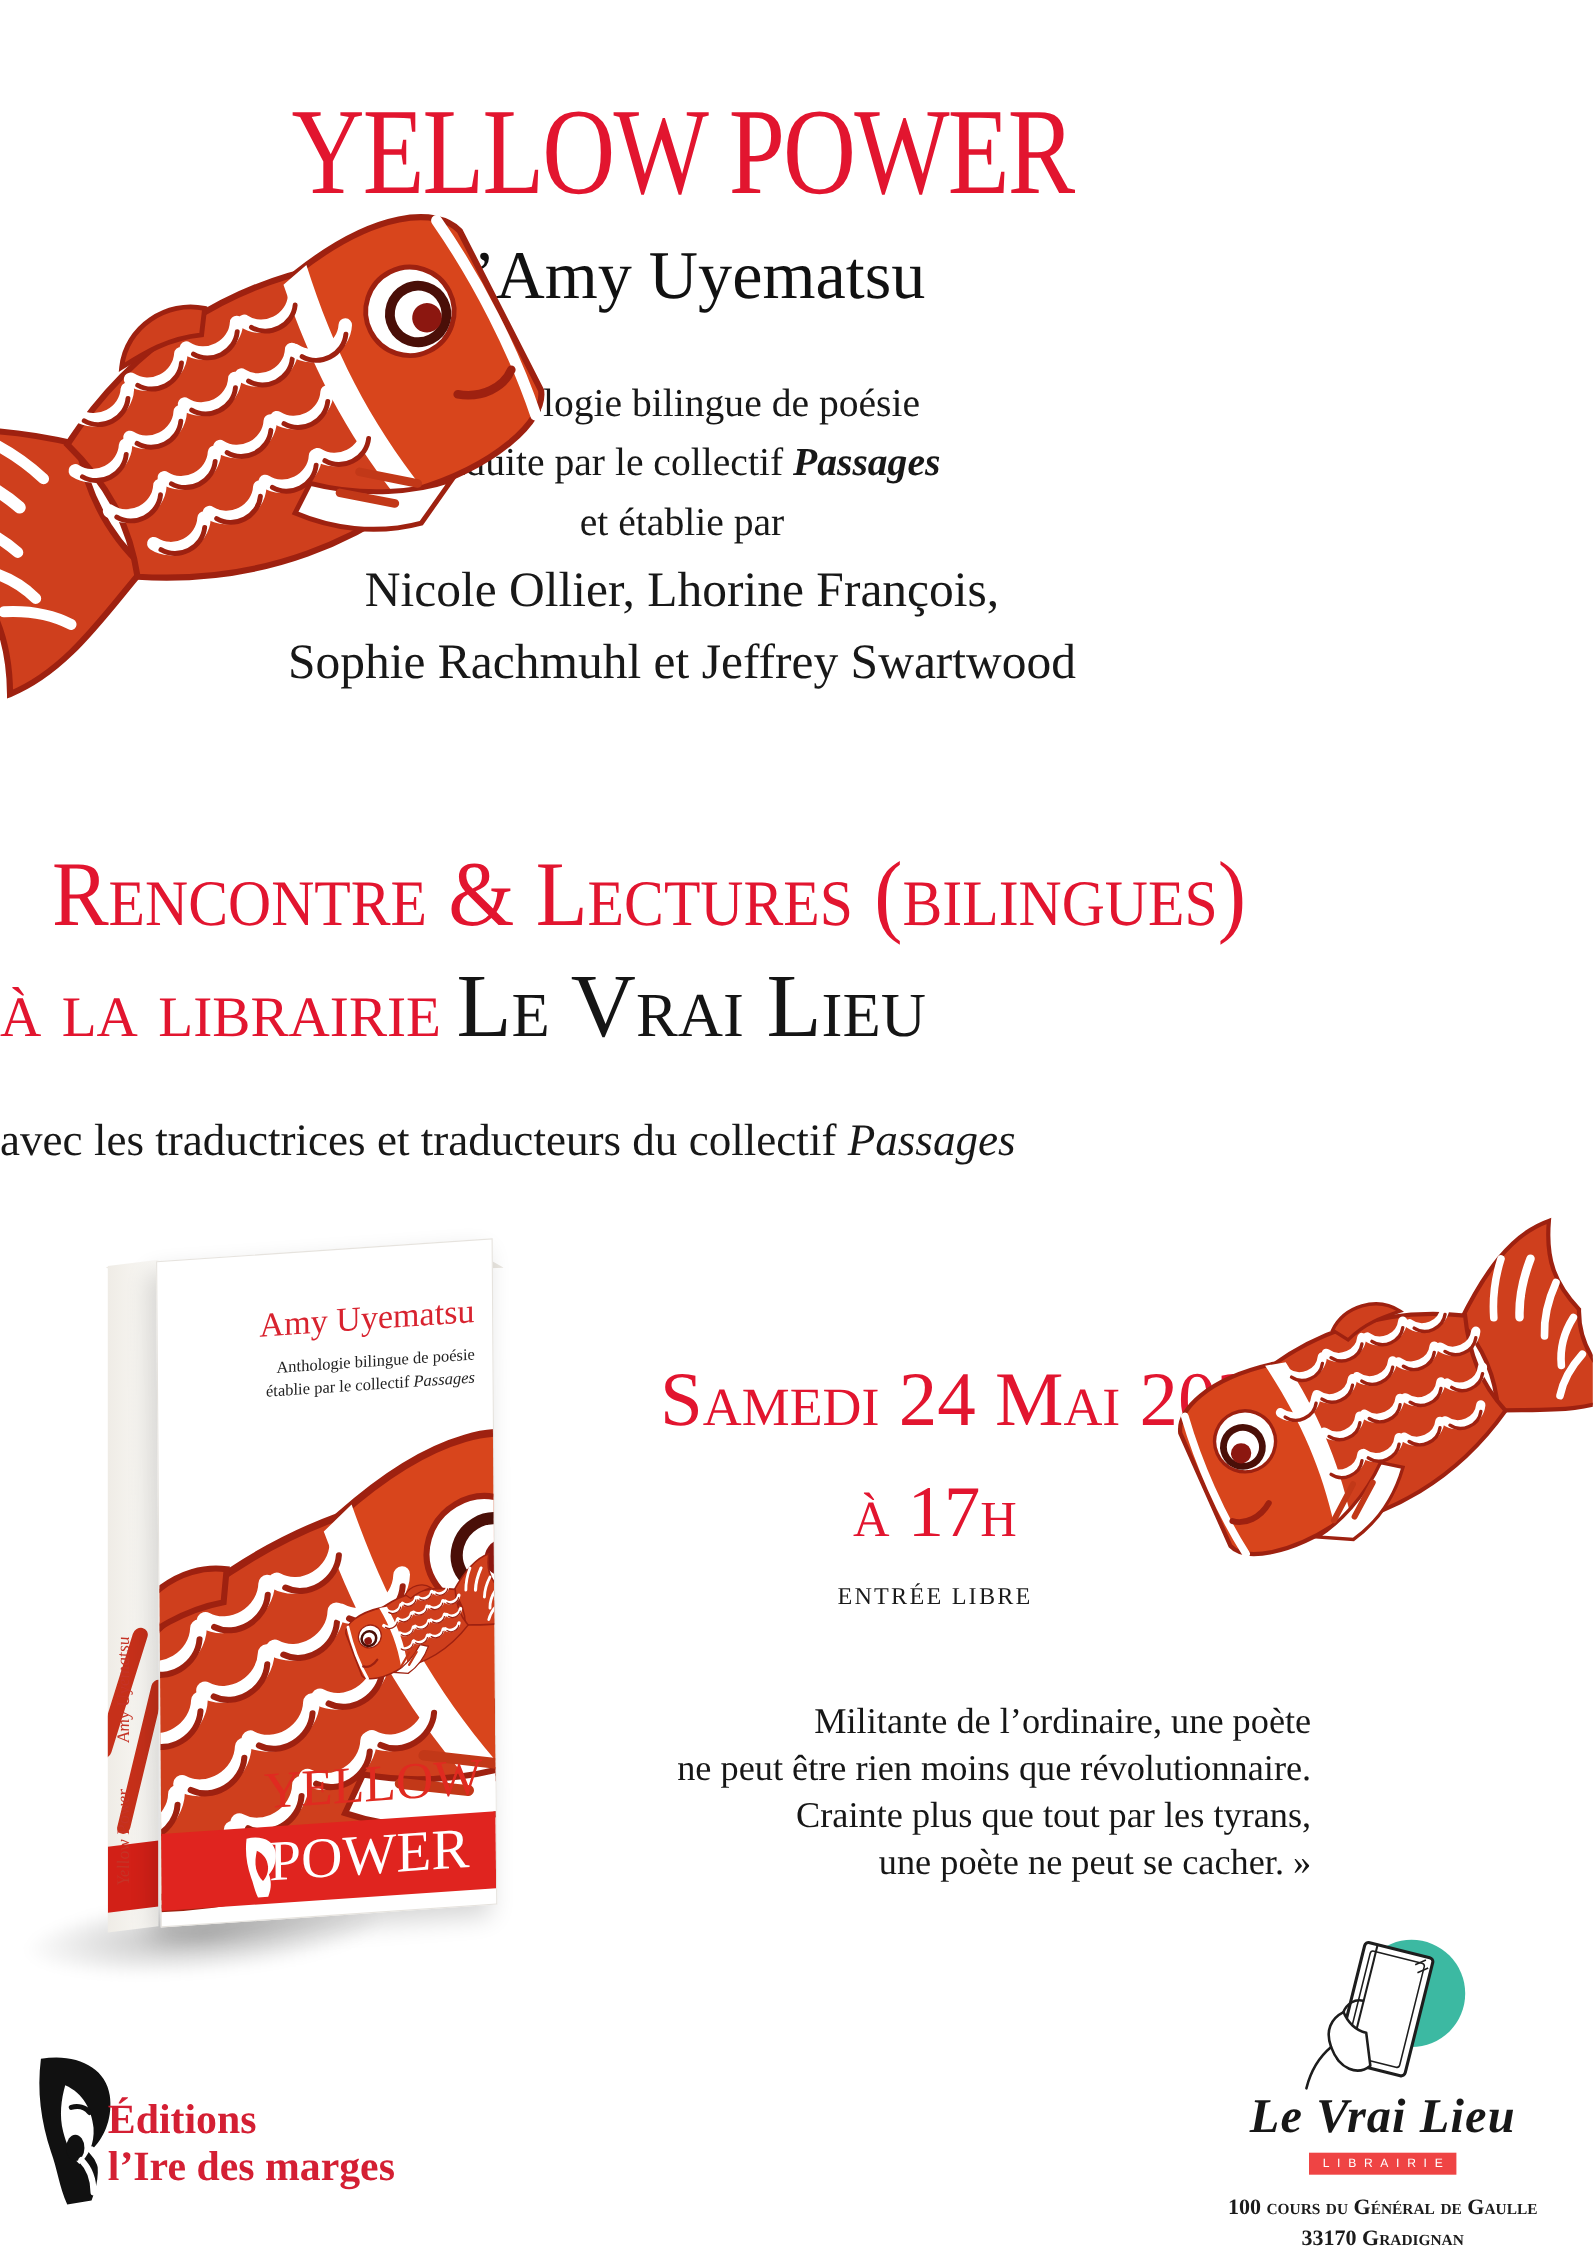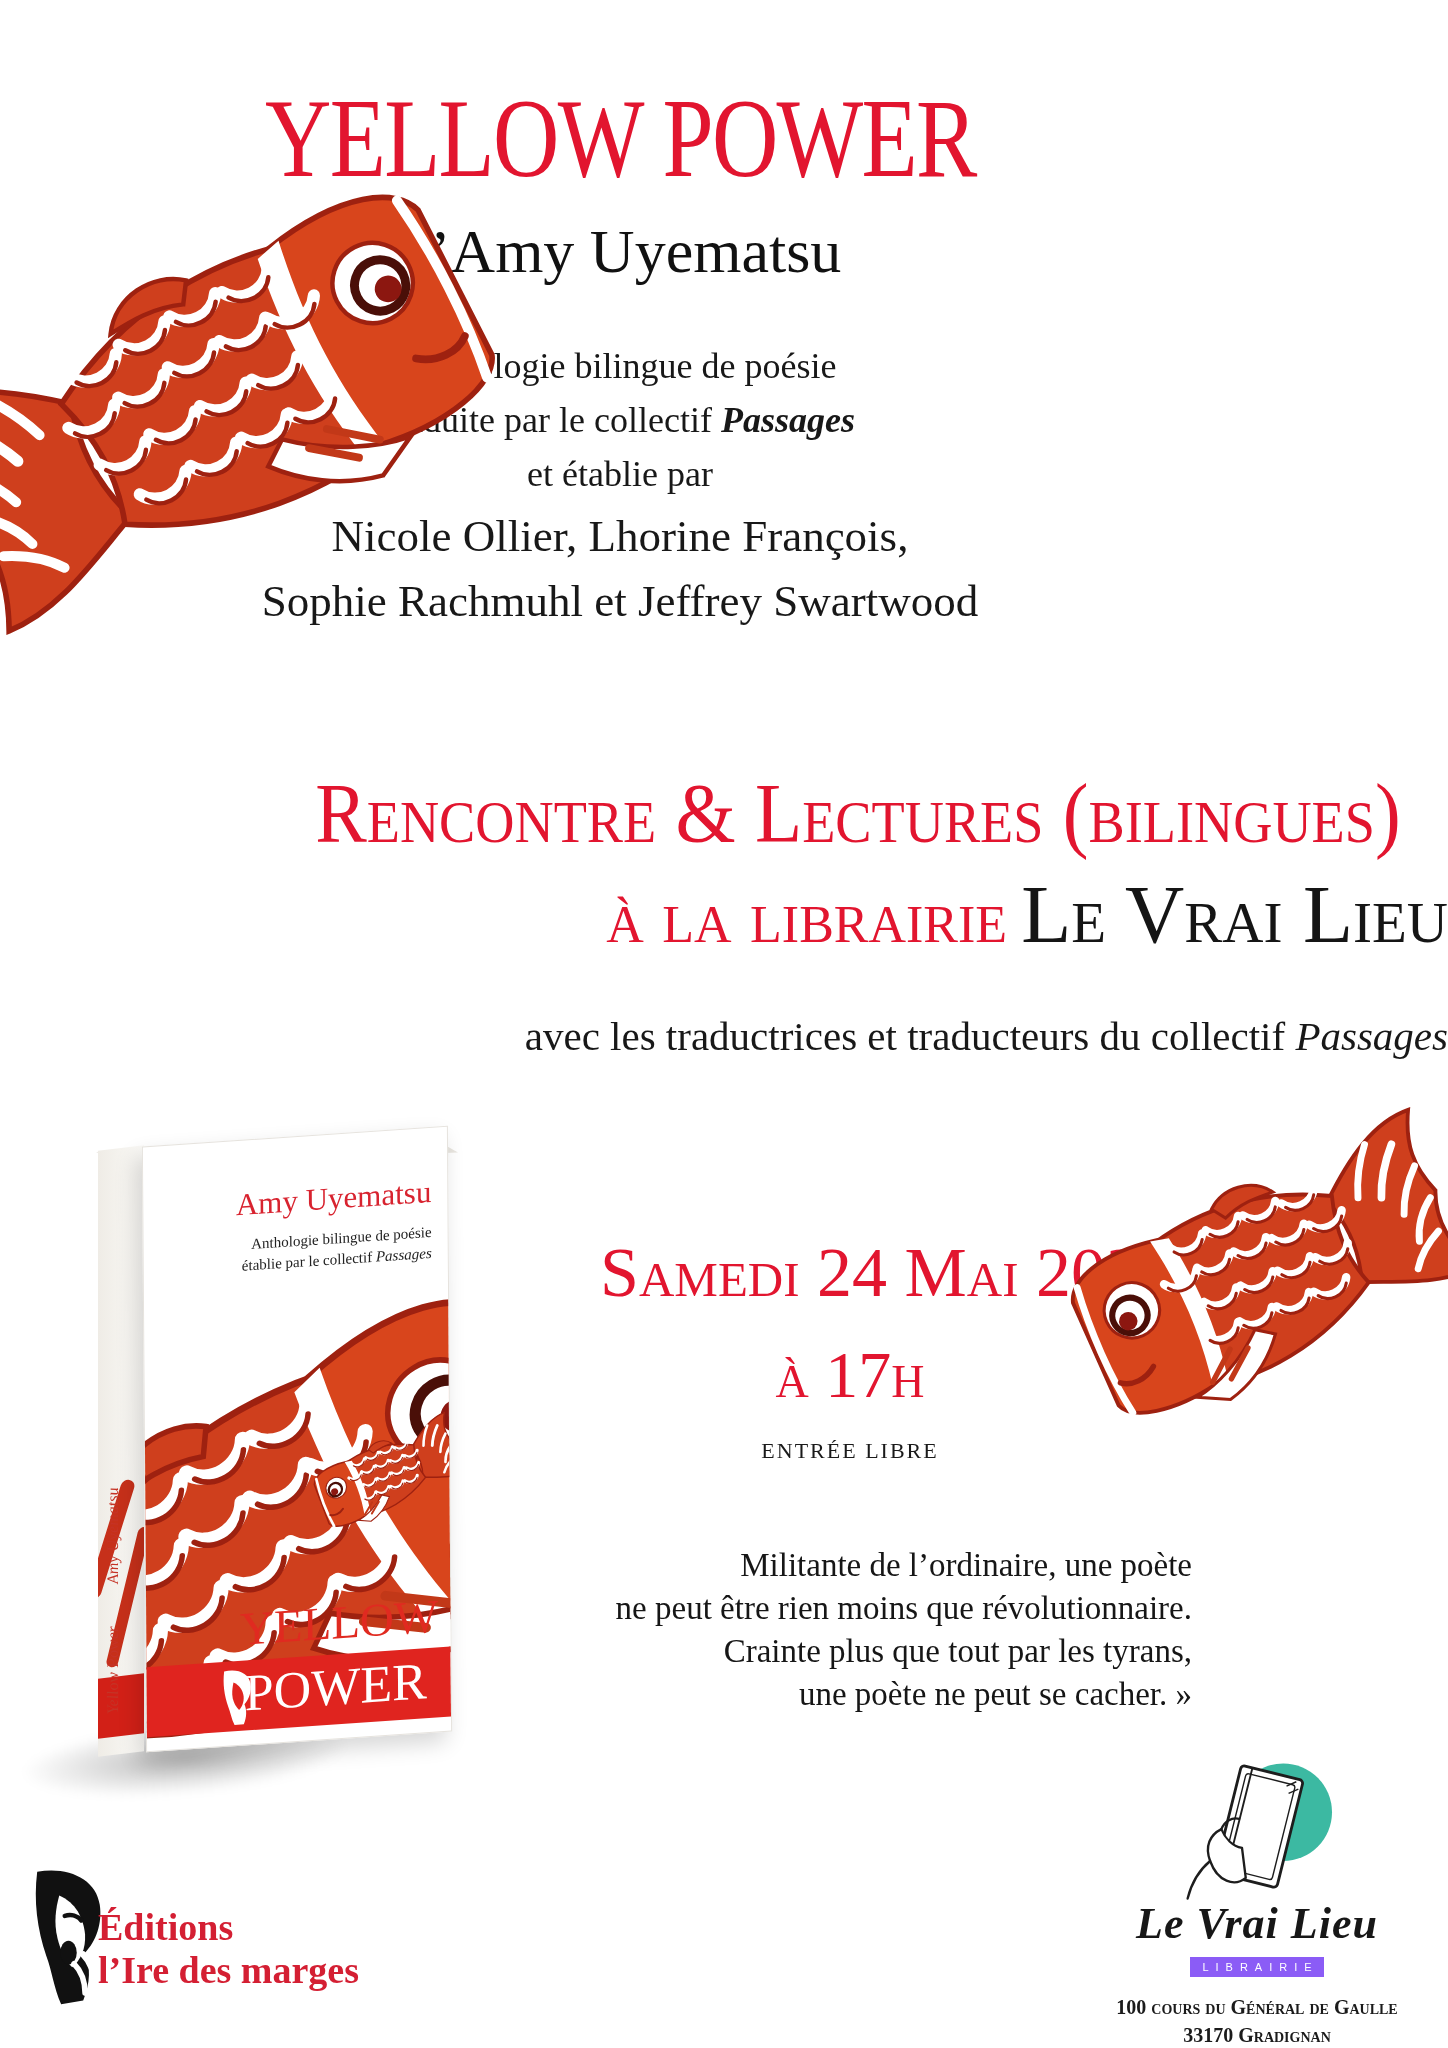--- a/index.html
+++ b/index.html
@@ -23,21 +23,21 @@
   .intro-names{font-size:45px;line-height:1.32;margin-top:6px;color:#181818;}
   em.bold-it{font-style:italic;font-weight:bold;}
   em.it{font-style:italic;}
 
   
   .fish{position:absolute;pointer-events:none;}
   .fish-topleft{left:-88px;top:242px;width:580px;height:336px;transform:rotate(-27deg);}
   .fish-right{left:1074px;top:1158px;width:400px;height:232px;transform:scaleX(-1) rotate(24deg);}
 
   
-  .event-block{position:absolute;top:772px;left:0;width:1448px;text-align:right;}
+  .event-block{position:absolute;top:772px;left:0;width:1448px;text-align:left;}
   .event-line1{color:var(--red);font-size:84px;font-variant:small-caps;white-space:nowrap;line-height:1.0;}
   .event-line1 .squeeze{display:inline-block;transform:scaleX(.92);transform-origin:center;}
   .event-line2{margin-top:18px;font-variant:small-caps;line-height:1.0;}
   .event-line2 .red{color:var(--red);font-size:74px;}
   .event-line2 .black{color:#151515;font-size:82px;margin-left:14px;}
   .avec{margin-top:56px;font-size:41px;color:#181818;}
 
   
   .book{position:absolute;left:56px;top:1128px;width:440px;height:680px;}
   .book-shadow{position:absolute;left:-36px;top:596px;width:330px;height:70px;
@@ -83,21 +83,21 @@
   .publisher{position:absolute;left:28px;top:1852px;width:330px;height:180px;}
   .publisher-face{position:absolute;left:0;top:10px;width:92px;height:150px;}
   .publisher-text{position:absolute;left:70px;top:54px;font-size:38px;font-weight:bold;
     color:#d41f33;line-height:1.12;white-space:nowrap;}
 
   
   .bookshop{position:absolute;left:1092px;top:1756px;width:330px;text-align:center;}
   .bookshop-mark{width:210px;height:150px;margin:0 auto;display:block;}
   .bookshop-name{font-size:44px;font-weight:bold;font-style:italic;color:#171717;
     margin-top:-8px;letter-spacing:1px;}
-  .bookshop-bar{display:inline-block;background:#8b5cf6;color:#fff;
+  .bookshop-bar{display:inline-block;background:#ef4444;color:#fff;
     font-family:"Liberation Sans","DejaVu Sans",sans-serif;font-size:11px;
     letter-spacing:7px;padding:4px 5px 4px 12px;margin-top:8px;}
   .bookshop-addr{margin-top:16px;font-size:20px;font-weight:bold;font-variant:small-caps;
     color:#1b1b1b;line-height:1.4;}
 </style>
 </head>
 <body>
 
 <svg width="0" height="0" style="position:absolute" aria-hidden="true">
   <defs>

